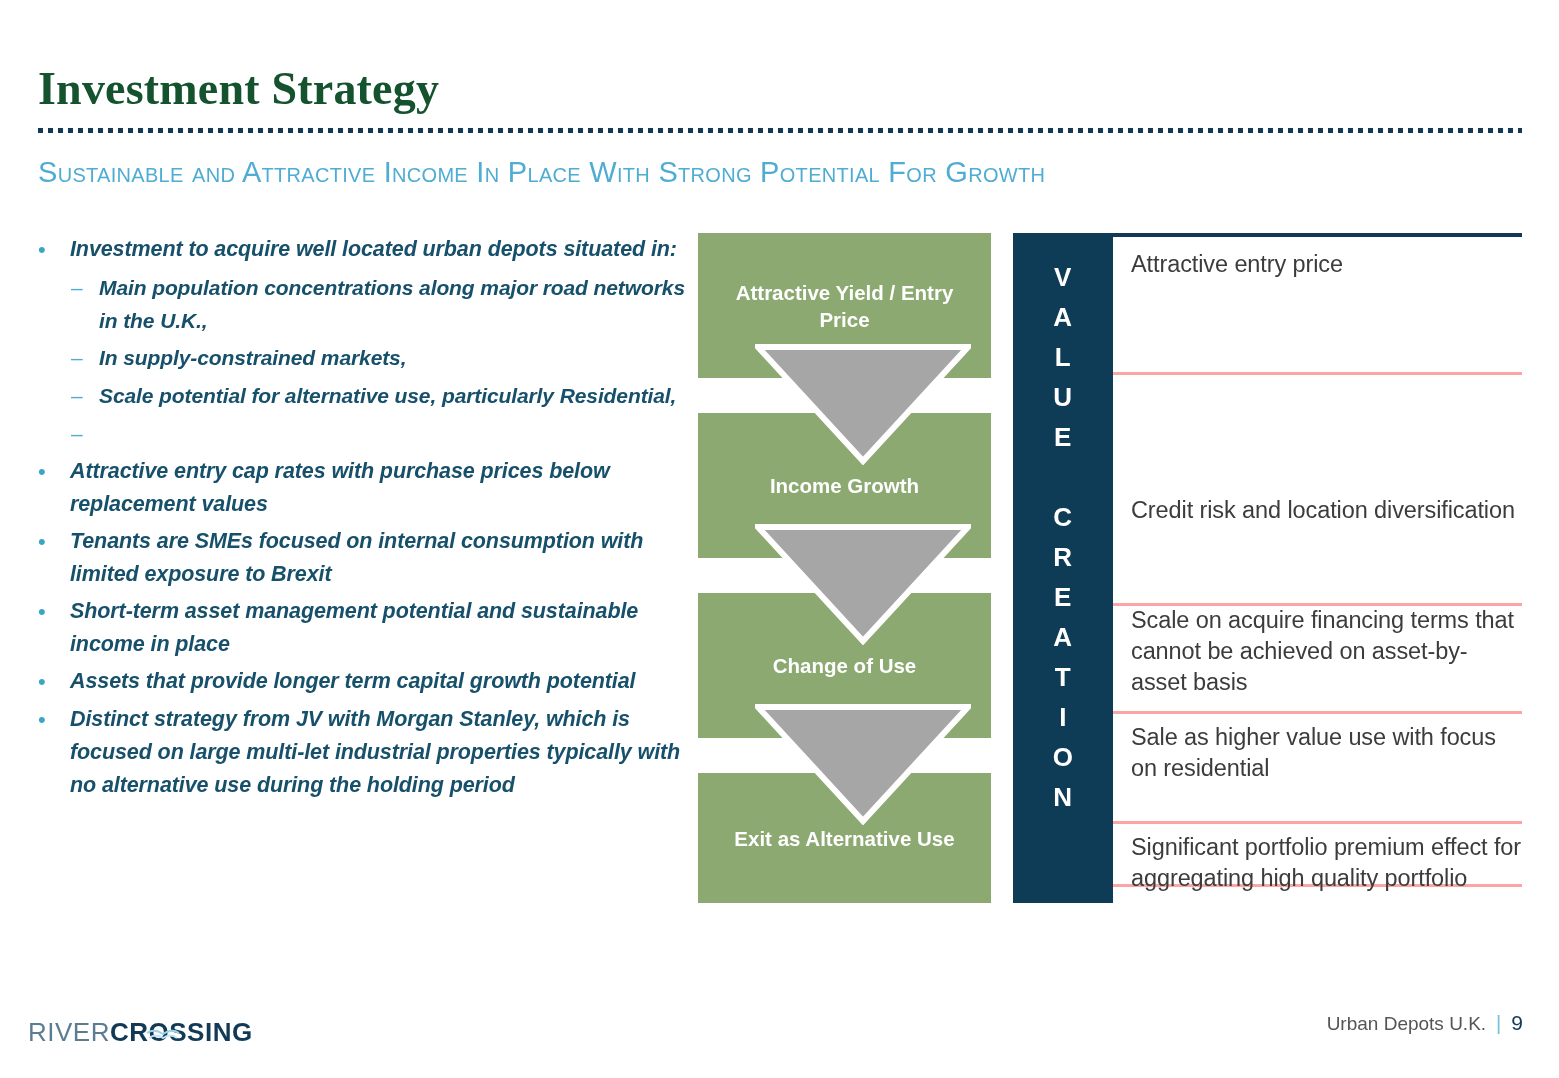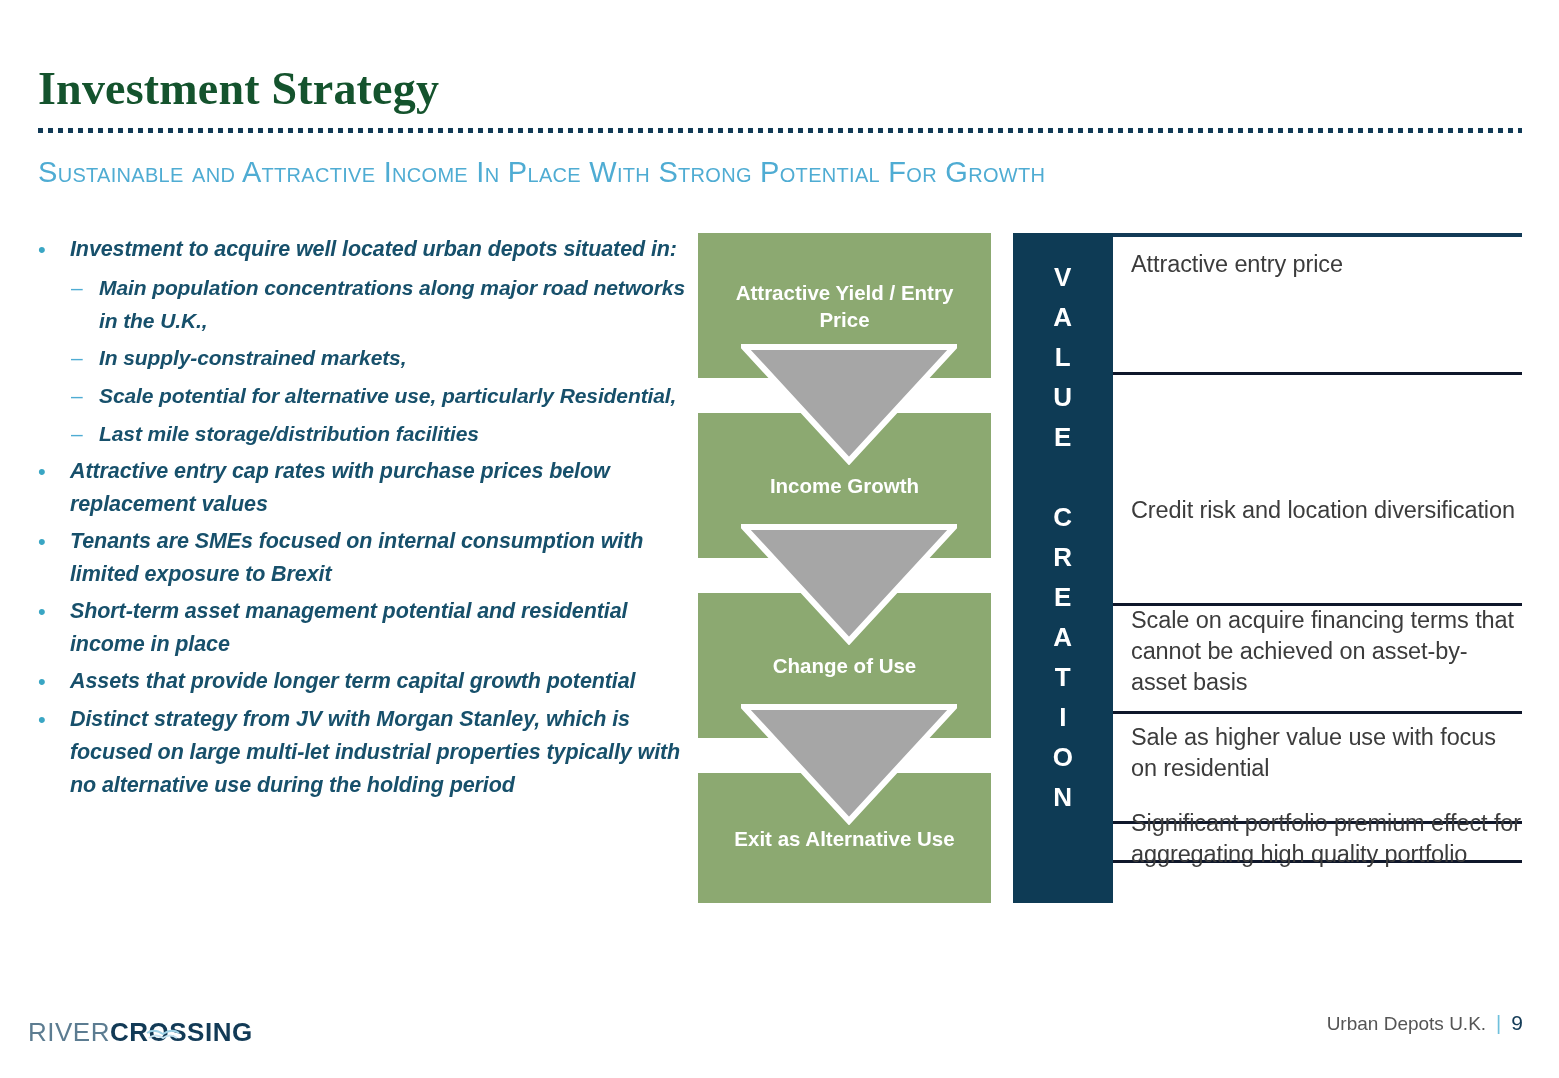--- a/index.html
+++ b/index.html
@@ -92,20 +92,21 @@
     line-height: 33px;
   }
 
   
   .funnel {
     position: absolute;
     left: 698px;
     top: 233px;
     width: 302px;
     height: 670px;
+    padding-left: 28px;
   }
   .funnel-box {
     position: absolute;
     left: 0;
     width: 293px;
     background: #8CA971;
     display: flex;
     align-items: center;
     justify-content: center;
   }
@@ -164,21 +165,21 @@
     width: 409px;
     height: 670px;
     border-top: 4px solid #123A56;
     box-sizing: border-box;
   }
   .vc-item {
     position: absolute;
     left: 0;
     width: 409px;
     box-sizing: border-box;
-    border-bottom: 3px solid #0f172a;
+    border-bottom: 3px solid #fca5a5;
     padding-left: 18px;
     padding-top: 8px;
   }
   .vc-item:first-child { border-top: none; }
   .vc-text {
     color: #3C3C3C;
     font-size: 23.5px;
     line-height: 31px;
     letter-spacing: -0.1px;
   }
@@ -245,33 +246,32 @@
     <div class="bullet-row level2">
       <span class="bullet-marker">–</span>
       <span class="bullet-text">In supply-constrained markets,</span>
     </div>
     <div class="bullet-row level2">
       <span class="bullet-marker">–</span>
       <span class="bullet-text">Scale potential for alternative use, particularly Residential,</span>
     </div>
     <div class="bullet-row level2">
       <span class="bullet-marker">–</span>
-      <span class="bullet-text">Last mile storage/distribution facilities</span>
     </div>
     <div class="bullet-row level1">
       <span class="bullet-marker">•</span>
       <span class="bullet-text">Attractive entry cap rates with purchase prices below replacement values</span>
     </div>
     <div class="bullet-row level1">
       <span class="bullet-marker">•</span>
       <span class="bullet-text">Tenants are SMEs focused on internal consumption with limited exposure to Brexit</span>
     </div>
     <div class="bullet-row level1">
       <span class="bullet-marker">•</span>
-      <span class="bullet-text">Short-term asset management potential and residential income in place</span>
+      <span class="bullet-text">Short-term asset management potential and sustainable income in place</span>
     </div>
     <div class="bullet-row level1">
       <span class="bullet-marker">•</span>
       <span class="bullet-text">Assets that provide longer term capital growth potential</span>
     </div>
     <div class="bullet-row level1">
       <span class="bullet-marker">•</span>
       <span class="bullet-text">Distinct strategy from JV with Morgan Stanley, which is focused on large multi-let industrial properties typically with no alternative use during the holding period</span>
     </div>
   </div>
@@ -323,21 +323,21 @@
       </div>
       <div class="vc-item" style="top: 250px; height: 119px;">
         <div class="vc-text">Credit risk and location diversification</div>
       </div>
       <div class="vc-item" style="top: 360px; height: 117px;">
         <div class="vc-text">Scale on acquire financing terms that cannot be achieved on asset-by-asset basis</div>
       </div>
       <div class="vc-item" style="top: 477px; height: 110px;">
         <div class="vc-text">Sale as higher value use with focus on residential</div>
       </div>
-      <div class="vc-item" style="top: 563px; height: 63px;">
+      <div class="vc-item" style="top: 587px; height: 63px;">
         <div class="vc-text">Significant portfolio premium effect for aggregating high quality portfolio</div>
       </div>
     </div>
 </div>
 
 <div class="logo">
   <span class="logo-river">RIVER</span>
     <span class="logo-crossing"><span>CROSSING</span><svg class="logo-wave" viewBox="0 0 34 18">
         <path d="M1 7 Q8 2 17 8 Q26 2 33 7" stroke="#9FD3E8" stroke-width="2" fill="none"></path>
         <path d="M3 12 Q10 7 17 12 Q24 7 31 12" stroke="#C6E4F2" stroke-width="2" fill="none"></path>

